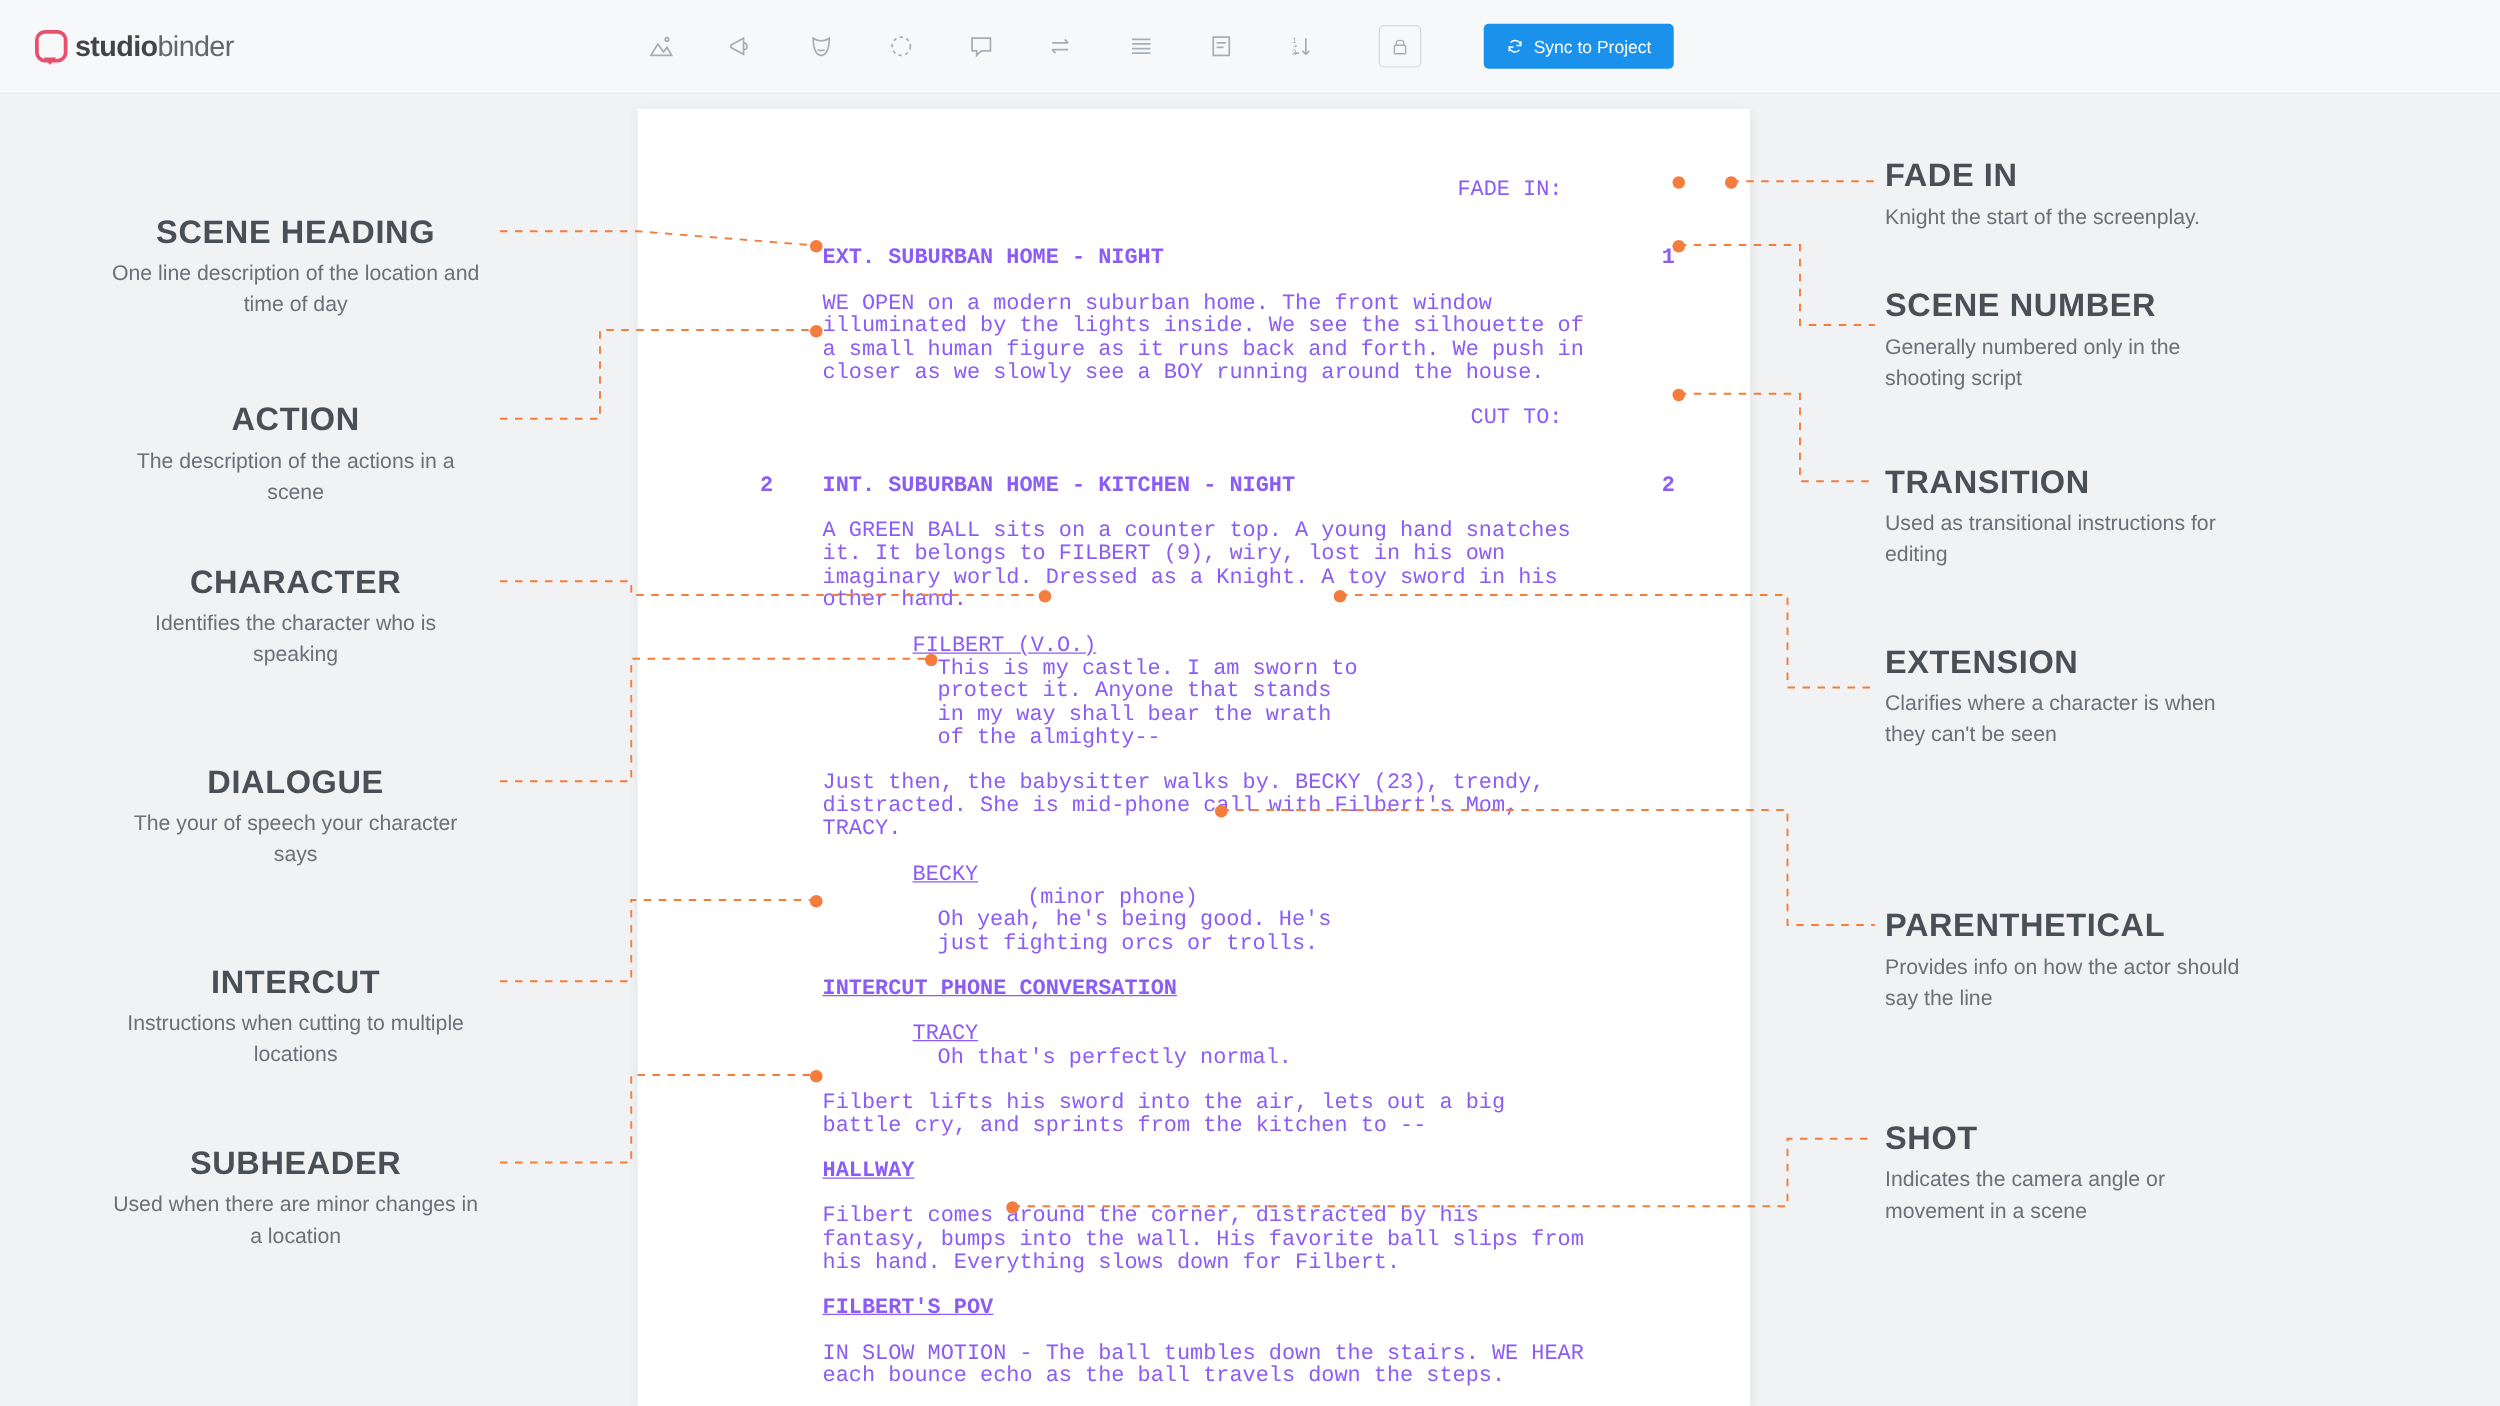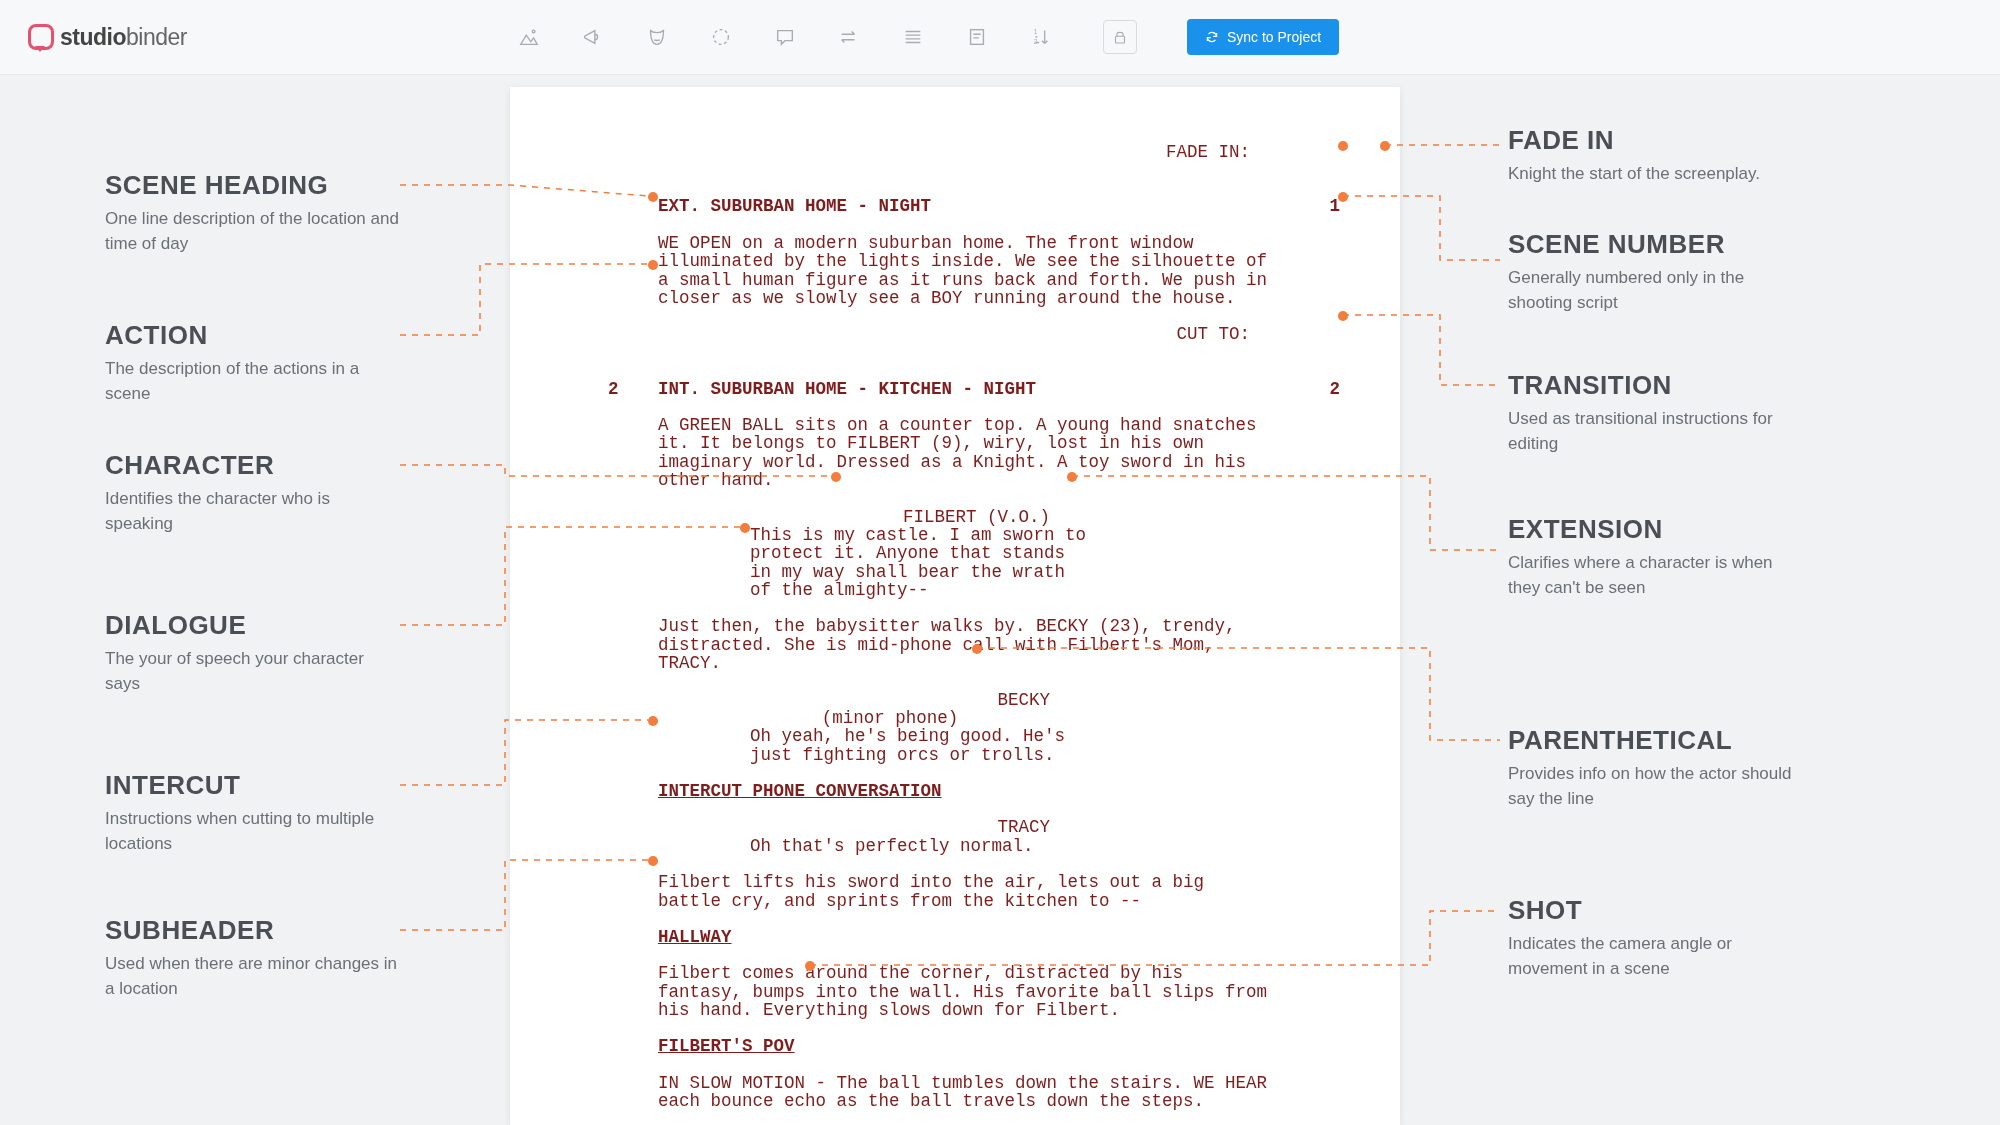--- a/index.html
+++ b/index.html
@@ -111,46 +111,46 @@
       font-weight: 700;
       color: #4a4f55;
       letter-spacing: 0.5px;
       margin-bottom: 6px;
     }
     .ann p {
       font-size: 17px;
       color: #6b7076;
       line-height: 1.45;
     }
-    .annotations-left .ann { text-align: left; right: 90px; }
+    .annotations-left .ann { text-align: center; right: 106px; }
     .annotations-right .ann { text-align: left; left: 0; }
 
     .dot {
       position: absolute;
       width: 10px; height: 10px;
       border-radius: 50%;
       background: #f47c3c;
       z-index: 5;
     }
 
     .script {
       position: absolute;
       top: 0; left: 0; right: 0; bottom: 0;
       padding: 56px 60px 30px 60px;
       font-family: "Courier New", Courier, monospace;
       font-size: 17.5px;
       line-height: 1.05;
-      color: #7f1d1d;
+      color: #8b5cf6;
     }
     .sc-right { text-align: right; padding-right: 90px; }
     .sc-slug { font-weight: 700; margin-left: 88px; display: flex; }
     .sc-slug .num-l { font-weight: 700; margin-left: -50px; width: 50px; }
     .sc-slug .num-r { font-weight: 700; margin-left: auto; padding-right: 0; }
     .sc-action { margin-left: 88px; margin-right: 70px; white-space: pre-wrap; }
-    .sc-char { text-align: right; margin-left: 160px; margin-right: 290px; }
+    .sc-char { text-align: left; margin-left: 160px; margin-right: 290px; text-decoration: underline; }
     .sc-dialog { margin-left: 180px; margin-right: 250px; white-space: pre-wrap; }
     .sc-paren { text-align: center; margin-left: 160px; margin-right: 290px; }
     .sc-sub { font-weight: 700; margin-left: 88px; text-decoration: underline; }
     .sp { height: 18px; }
     .spbig { height: 36px; }
 
     svg.conn { position: absolute; top: 0; left: 0; pointer-events: none; }
     svg.conn path { stroke: #f47c3c; stroke-width: 1.5; fill: none; stroke-dasharray: 6 6; }
   </style>
 </head>

